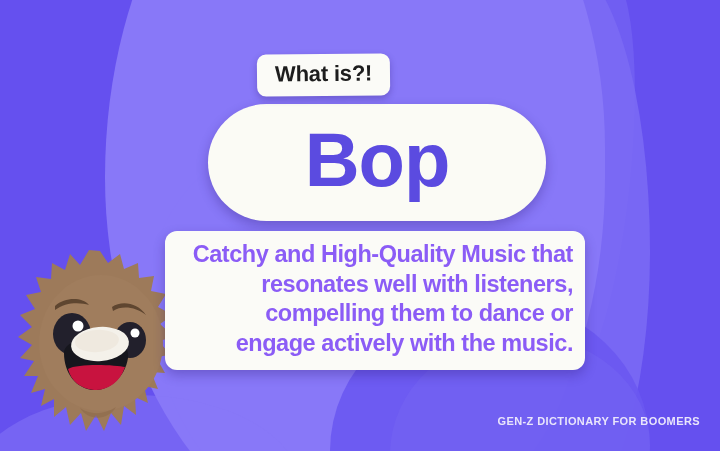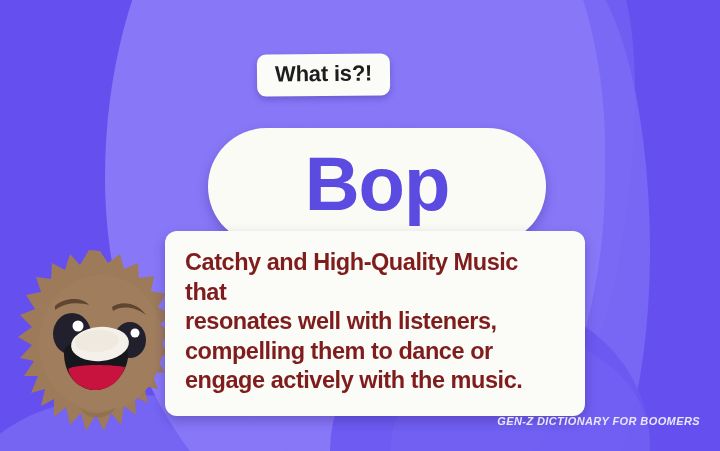--- a/index.html
+++ b/index.html
@@ -126,21 +126,20 @@
     top: 104px;
     width: 338px;
     height: 117px;
     background: #fbfbf5;
     border-radius: 60px;
     box-shadow: 0 5px 12px rgba(40,20,110,0.30);
     display: flex;
     align-items: center;
     justify-content: center;
     z-index: 5;
-    margin-top: 24px;
   }
   .pill-word {
     color: #5b4be0;
     font-size: 76px;
     font-weight: bold;
     letter-spacing: -1px;
     line-height: 1;
     padding-bottom: 6px;
   }
 
@@ -151,41 +150,40 @@
     top: 231px;
     width: 420px;
     background: #fbfbf7;
     border-radius: 12px;
     box-shadow: 0 5px 12px rgba(40,20,110,0.30);
     padding: 9px 12px 12px 12px;
     box-sizing: border-box;
     z-index: 7;
   }
   .defcard p {
-    margin: 8px;
-    color: #7f1d1d;
+    margin: 0;
+    color: #8b5cf6;
     font-size: 23.5px;
     font-weight: bold;
     line-height: 1.26;
-    text-align: left;
+    text-align: right;
     letter-spacing: -0.45px;
     white-space: pre-line;
   }
 
   
   .footer {
     position: absolute;
     right: 20px;
     bottom: 24px;
     color: #e9e5fb;
     font-size: 11px;
     font-weight: bold;
     letter-spacing: 0.4px;
     z-index: 8;
-    font-style: italic;
   }
 
   
   .mascot {
     position: absolute;
     left: 8px;
     top: 245px;
     width: 185px;
     height: 210px;
     z-index: 4;

